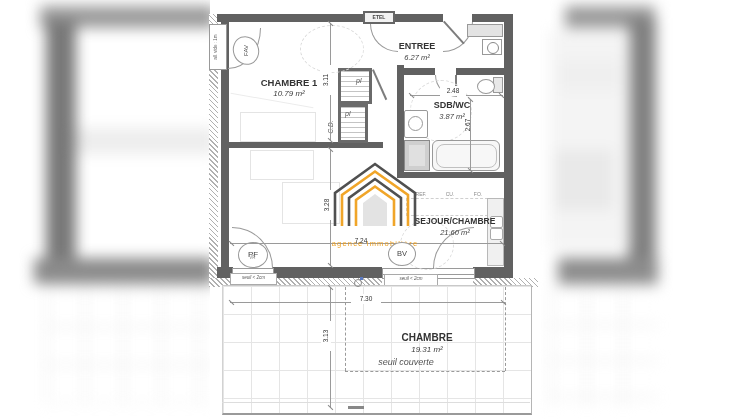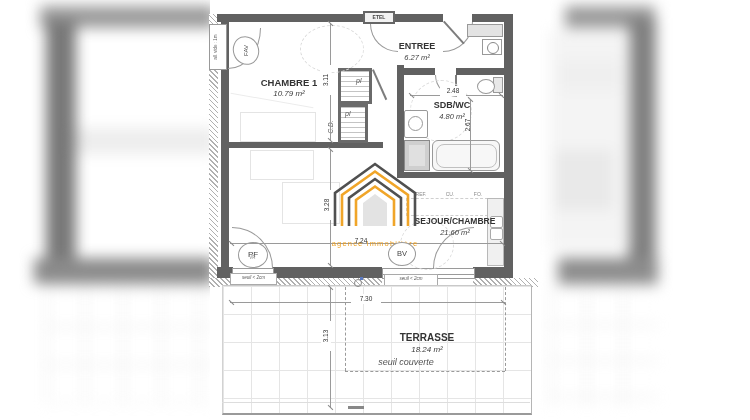--- a/index.html
+++ b/index.html
@@ -169,21 +169,21 @@
     <div class="tag-circle" style="left:238px;top:242px;width:28px;height:24px;font-size:8px;line-height:24px;">PF</div>
     <div class="tiny" style="left:245px;top:255px;width:15px;">VR</div>
     <div class="tag-circle" style="left:388px;top:242px;width:26px;height:22px;font-size:7.5px;line-height:22px;z-index:21;">BV</div>
     <div class="tiny" style="left:393px;top:262px;width:15px;">VR</div>
 
     <div class="rname" style="left:257px;top:77px;width:64px;font-size:9.5px;">CHAMBRE 1</div>
     <div class="rarea" style="left:261px;top:89px;width:56px;font-size:8px;font-style:italic;">10.79 m²</div>
     <div class="rname" style="left:385px;top:41px;width:64px;font-size:9px;">ENTREE</div>
     <div class="rarea" style="left:388px;top:53px;width:58px;font-size:7.5px;">6.27 m²</div>
     <div class="rname" style="left:420px;top:100px;width:64px;font-size:9px;">SDB/WC</div>
-    <div class="rarea" style="left:423px;top:112px;width:58px;font-size:7.5px;">4.80 m²</div>
+    <div class="rarea" style="left:423px;top:112px;width:58px;font-size:7.5px;">3.87 m²</div>
     <div class="rname" style="left:408px;top:216px;width:94px;font-size:8.5px;">SEJOUR/CHAMBRE</div>
     <div class="rarea" style="left:424px;top:228px;width:62px;font-size:7.5px;">21.60 m²</div>
 
     <div class="dimv" style="left:330px;top:23px;height:118px;"></div>
     <div class="dlab rot" style="left:311px;top:75px;width:30px;">3.11</div>
     <div class="dimv" style="left:330px;top:149px;height:117px;"></div>
     <div class="dlab rot" style="left:312px;top:200px;width:30px;">3.28</div>
     <div class="dimh" style="left:230px;top:243px;width:274px;"></div>
     <div class="dlab nobg" style="left:347px;top:236px;width:28px;z-index:25;">7.24</div>
     <div class="dimh" style="left:410px;top:95px;width:93px;"></div>
@@ -194,22 +194,22 @@
     <div class="terrace"></div>
     <div class="abs" style="left:222px;top:402px;width:308px;height:1px;background:#dddddd;"></div>
     <div class="abs" style="left:348px;top:406px;width:16px;height:3px;background:#888;"></div>
     <div class="dash-line" style="left:345px;top:287px;height:84px;border-left:1px dashed #9a9a9a;"></div>
     <div class="dash-line" style="left:345px;top:371px;width:160px;border-top:1px dashed #9a9a9a;"></div>
     <div class="dash-line" style="left:505px;top:287px;height:84px;border-left:1px dashed #9a9a9a;"></div>
     <div class="dimh" style="left:230px;top:302px;width:275px;"></div>
     <div class="dlab" style="left:351px;top:294px;width:30px;">7.30</div>
     <div class="dimv" style="left:330px;top:287px;height:121px;"></div>
     <div class="dlab rot" style="left:311px;top:331px;width:30px;">3.13</div>
-    <div class="rname" style="left:392px;top:332px;width:70px;font-size:10px;">TERRASSE</div>
-    <div class="rarea" style="left:398px;top:345px;width:58px;font-size:8px;">18.24 m²</div>
+    <div class="rname" style="left:392px;top:332px;width:70px;font-size:10px;">CHAMBRE</div>
+    <div class="rarea" style="left:398px;top:345px;width:58px;font-size:8px;">19.31 m²</div>
     <div class="rarea" style="left:364px;top:357px;width:84px;font-size:9px;color:#555;">seuil couverte</div>
     <div class="abs" style="left:354px;top:279px;width:6px;height:6px;border:1px solid #888;border-radius:50%;"></div>
     <div class="abs" style="left:360px;top:277px;width:3px;height:3px;background:#5b79c0;"></div>
 
     <svg class="abs" style="left:333px;top:162px;width:84px;height:64px;z-index:19;opacity:.95;" viewBox="0 0 84 64">
       <path d="M2,64 L2,31 L42,2 L82,31 L82,64" fill="none" stroke="#474747" stroke-width="2.6"></path>
       <path d="M9,64 L9,33 L42,9.5 L75,33 L75,64" fill="none" stroke="#F0A11E" stroke-width="2.6"></path>
       <path d="M16,64 L16,36 L42,17 L68,36 L68,64" fill="none" stroke="#474747" stroke-width="2.6"></path>
       <path d="M23,64 L23,38 L42,24.5 L61,38 L61,64" fill="none" stroke="#F0A11E" stroke-width="2.6"></path>
       <polygon points="30,64 30,41 42,32 54,41 54,64" fill="#e2e2e2"></polygon>

